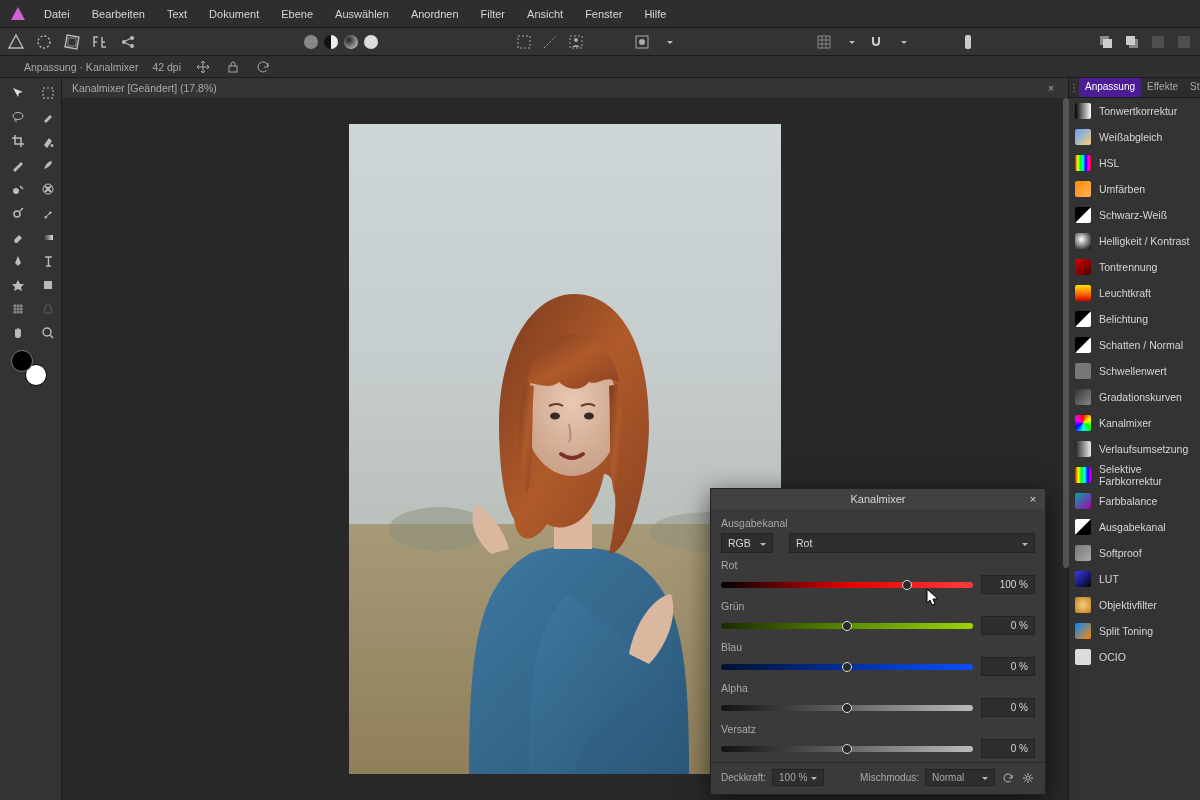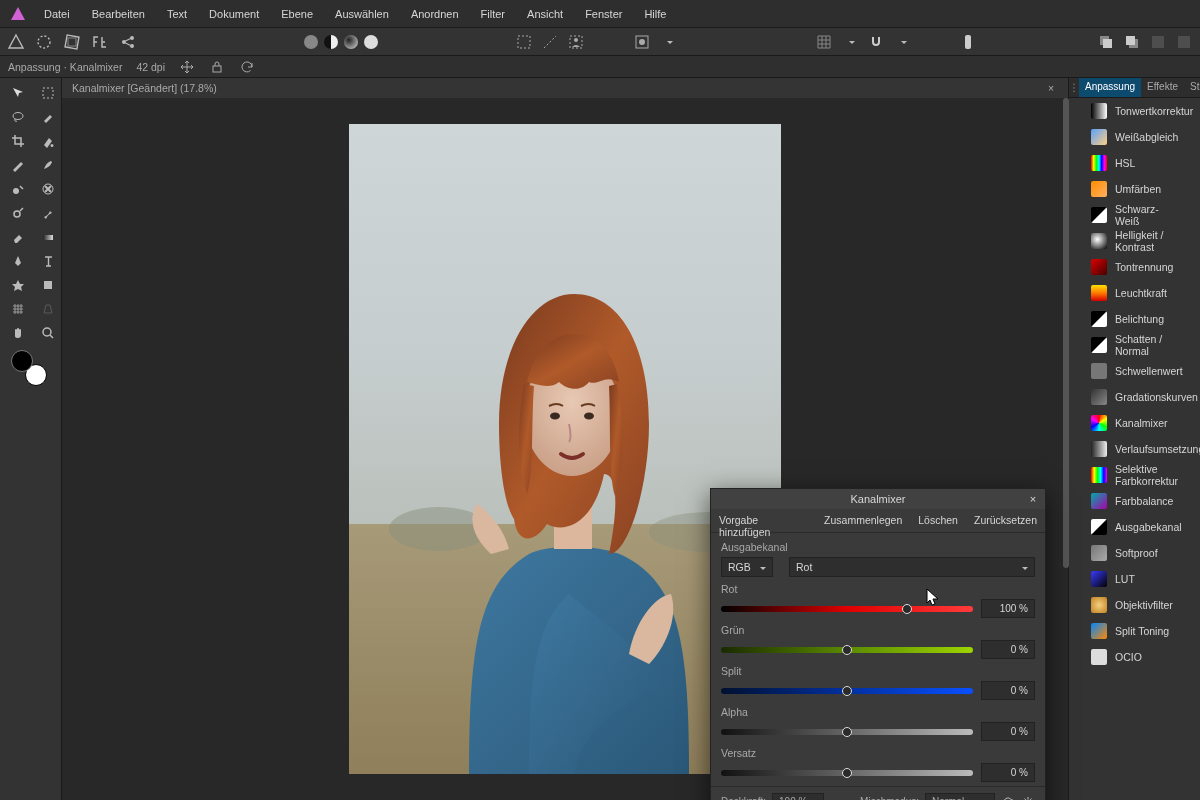--- a/index.html
+++ b/index.html
@@ -17,44 +17,44 @@
   
   .menubar{display:flex;align-items:center;height:28px;background:#2e2e2e;padding:0 6px;gap:2px;border-bottom:1px solid var(--border);}
   .app-logo{width:16px;height:16px;margin:0 6px 0 4px;}
   .menu-item{padding:4px 10px;color:var(--fg);cursor:default;border-radius:2px;}
   
   .optionsbar{display:flex;align-items:center;height:28px;background:#333;padding:0 6px;gap:8px;border-bottom:1px solid var(--border);}
   .opt-icon{width:20px;height:20px;display:flex;align-items:center;justify-content:center;color:var(--fg-dim);}
   .opt-group{display:flex;gap:6px;align-items:center;}
   .shape-circle{width:14px;height:14px;border-radius:50%;}
   
-  .contextbar{display:flex;align-items:center;height:22px;background:#2f2f2f;padding:0 8px;gap:14px;border-bottom:1px solid var(--border);color:var(--fg-dim);font-size:10.5px;}
+  .contextbar{display:flex;align-items:center;height:22px;background:#2f2f2f;padding:0 24px;gap:14px;border-bottom:1px solid var(--border);color:var(--fg-dim);font-size:10.5px;}
   .ctx-icon{width:16px;height:16px;display:flex;align-items:center;justify-content:center;}
   
   .main{display:flex;height:calc(800px - 28px - 28px - 22px);}
   
   .toolbox{width:62px;background:#333;border-right:1px solid var(--border);display:flex;flex-direction:column;padding:4px;}
   .tool-grid{display:grid;grid-template-columns:28px 28px;gap:2px;}
   .tool-btn{width:28px;height:22px;display:flex;align-items:center;justify-content:center;color:#c8c8c8;border-radius:2px;}
   .swatches{margin-top:6px;position:relative;width:40px;height:40px;align-self:center;}
   .swatch-bg{position:absolute;left:14px;top:14px;width:22px;height:22px;border-radius:50%;background:#fff;border:1px solid #000;}
   .swatch-fg{position:absolute;left:0;top:0;width:22px;height:22px;border-radius:50%;background:#000;border:1px solid #777;}
   
   .canvas-wrap{flex:1;background:#282828;display:flex;flex-direction:column;position:relative;}
   .doc-tab{height:20px;background:#343434;display:flex;align-items:center;padding:0 10px;font-size:10.5px;color:var(--fg-dim);}
   .doc-tab-close{margin-left:auto;width:14px;height:14px;display:flex;align-items:center;justify-content:center;}
   .viewport{flex:1;display:flex;align-items:center;justify-content:center;overflow:hidden;}
   .photo{width:432px;height:650px;position:relative;overflow:hidden;}
   
   .rightcol{width:132px;background:#333;border-left:1px solid var(--border);display:flex;flex-direction:column;}
   .panel-tabs{display:flex;height:20px;background:#2d2d2d;border-bottom:1px solid var(--border);font-size:10px;}
   .ptab{padding:3px 6px;color:var(--fg-dim);}
-  .ptab.active{color:#fff;background:#0c4a6e;}
+  .ptab.active{color:#fff;background:#4c1d95;}
   .adj-list{flex:1;overflow:auto;}
-  .adj-item{display:flex;align-items:center;height:26px;padding:0 22px;gap:8px;color:var(--fg);font-size:10.5px;}
+  .adj-item{display:flex;align-items:center;height:26px;padding:0 6px;gap:8px;color:var(--fg);font-size:10.5px;}
   .adj-icon{width:16px;height:16px;border-radius:2px;flex-shrink:0;}
   .scroll-track{position:absolute;right:131px;top:98px;width:6px;height:470px;}
   .scroll-thumb{background:#555;width:100%;height:100%;border-radius:3px;}
   
   .dialog{position:absolute;left:710px;top:488px;width:336px;background:#3a3a3a;box-shadow:0 6px 24px rgba(0,0,0,.6);border:1px solid #222;font-size:10.5px;color:var(--fg);}
   .dlg-title{height:20px;display:flex;align-items:center;justify-content:center;background:#414141;position:relative;font-size:11px;}
   .dlg-close{position:absolute;right:4px;top:2px;width:16px;height:16px;display:flex;align-items:center;justify-content:center;}
   .dlg-actions{display:flex;height:24px;border-bottom:1px solid #2a2a2a;font-size:10.5px;}
   .dlg-action{flex:0 0 auto;padding:5px 8px;}
   .dlg-action.first{flex:1;}
@@ -536,26 +536,20 @@
   </div>
 
   <div class="scroll-track">
       <div class="scroll-thumb"></div>
     </div>
 
   <div class="dialog">
     <div class="dlg-title">
       <span>Kanalmixer</span>
       <span class="dlg-close">×</span>
-    </div>
-    <div class="dlg-actions">
-      <div class="dlg-action first">Vorgabe hinzufügen</div>
-      <div class="dlg-action">Zusammenlegen</div>
-      <div class="dlg-action">Löschen</div>
-      <div class="dlg-action">Zurücksetzen</div>
     </div>
     <div class="dlg-body">
       <span class="dlg-label">Ausgabekanal</span>
       <div class="select-row">
         <div class="select small">
             <span>RGB</span>
             <span class="chev"></span>
           </div>
         <div class="select grow">
             <span>Rot</span>
@@ -575,21 +569,21 @@
           <div class="slider-block">
             <span class="dlg-label">Grün</span>
             <div class="slider-row">
               <div class="slider-track track-green">
                 <div class="thumb" style="left: 50%;"></div>
               </div>
               <div class="val-box">0 %</div>
             </div>
           </div>
           <div class="slider-block">
-            <span class="dlg-label">Split</span>
+            <span class="dlg-label">Blau</span>
             <div class="slider-row">
               <div class="slider-track track-blue">
                 <div class="thumb" style="left: 50%;"></div>
               </div>
               <div class="val-box">0 %</div>
             </div>
           </div>
           <div class="slider-block">
             <span class="dlg-label">Alpha</span>
             <div class="slider-row">

